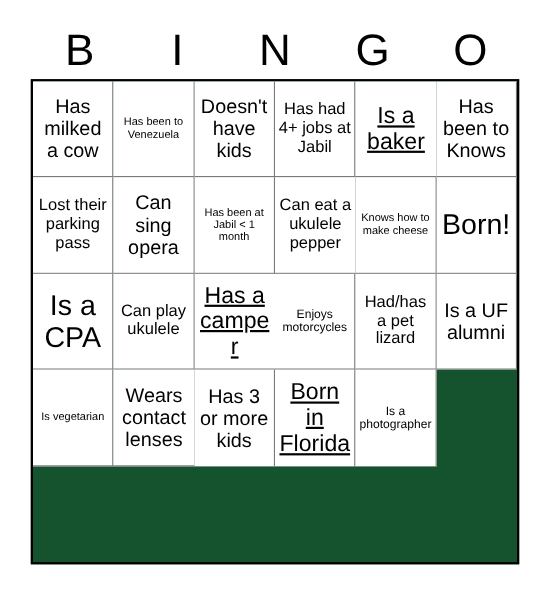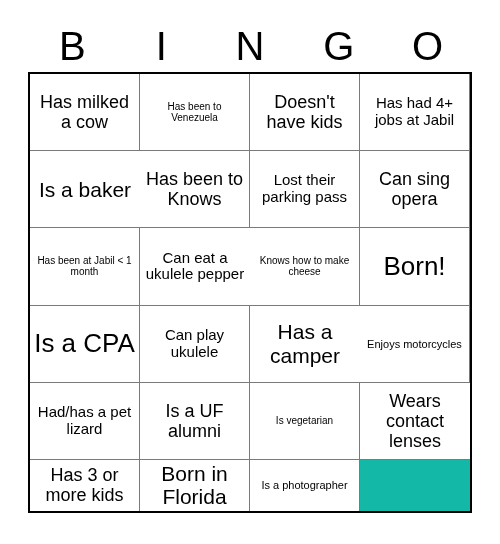--- a/index.html
+++ b/index.html
@@ -49,23 +49,23 @@
   
   .grid {
     position: absolute;
     left: 28px;
     top: 72px;
     width: 444px;
     height: 441px;
     box-sizing: border-box;
     border: 2px solid #000000;
     display: grid;
-    grid-template-columns: repeat(4, 1fr);
+    grid-template-columns: repeat(6, 1fr);
     grid-template-rows: repeat(5, 1fr);
-    background: #14b8a6;
+    background: #14532d;
   }
 
   .cell {
     box-sizing: border-box;
     border-right: 1px solid #7a7a7a;
     border-bottom: 1px solid #7a7a7a;
     display: flex;
     align-items: center;
     justify-content: center;
     text-align: center;
@@ -85,21 +85,21 @@
     width: 100%;
     line-height: 1.12;
     word-wrap: break-word;
   }
 
   
   .fs-xs   { font-size: 11px; }
   .fs-sm   { font-size: 10px; }
   .fs-md   { font-size: 15px; }
   .fs-lg   { font-size: 18px; }
-  .fs-xl   { font-size: 21px; }
+  .fs-xl   { font-size: 21px; text-decoration: underline; }
   .fs-xxl  { font-size: 26px; }
 </style>
 </head>
 <body>
 
 <div class="card">
 
   <div class="header">
       <div class="header-letter">B</div>
       <div class="header-letter">I</div>

